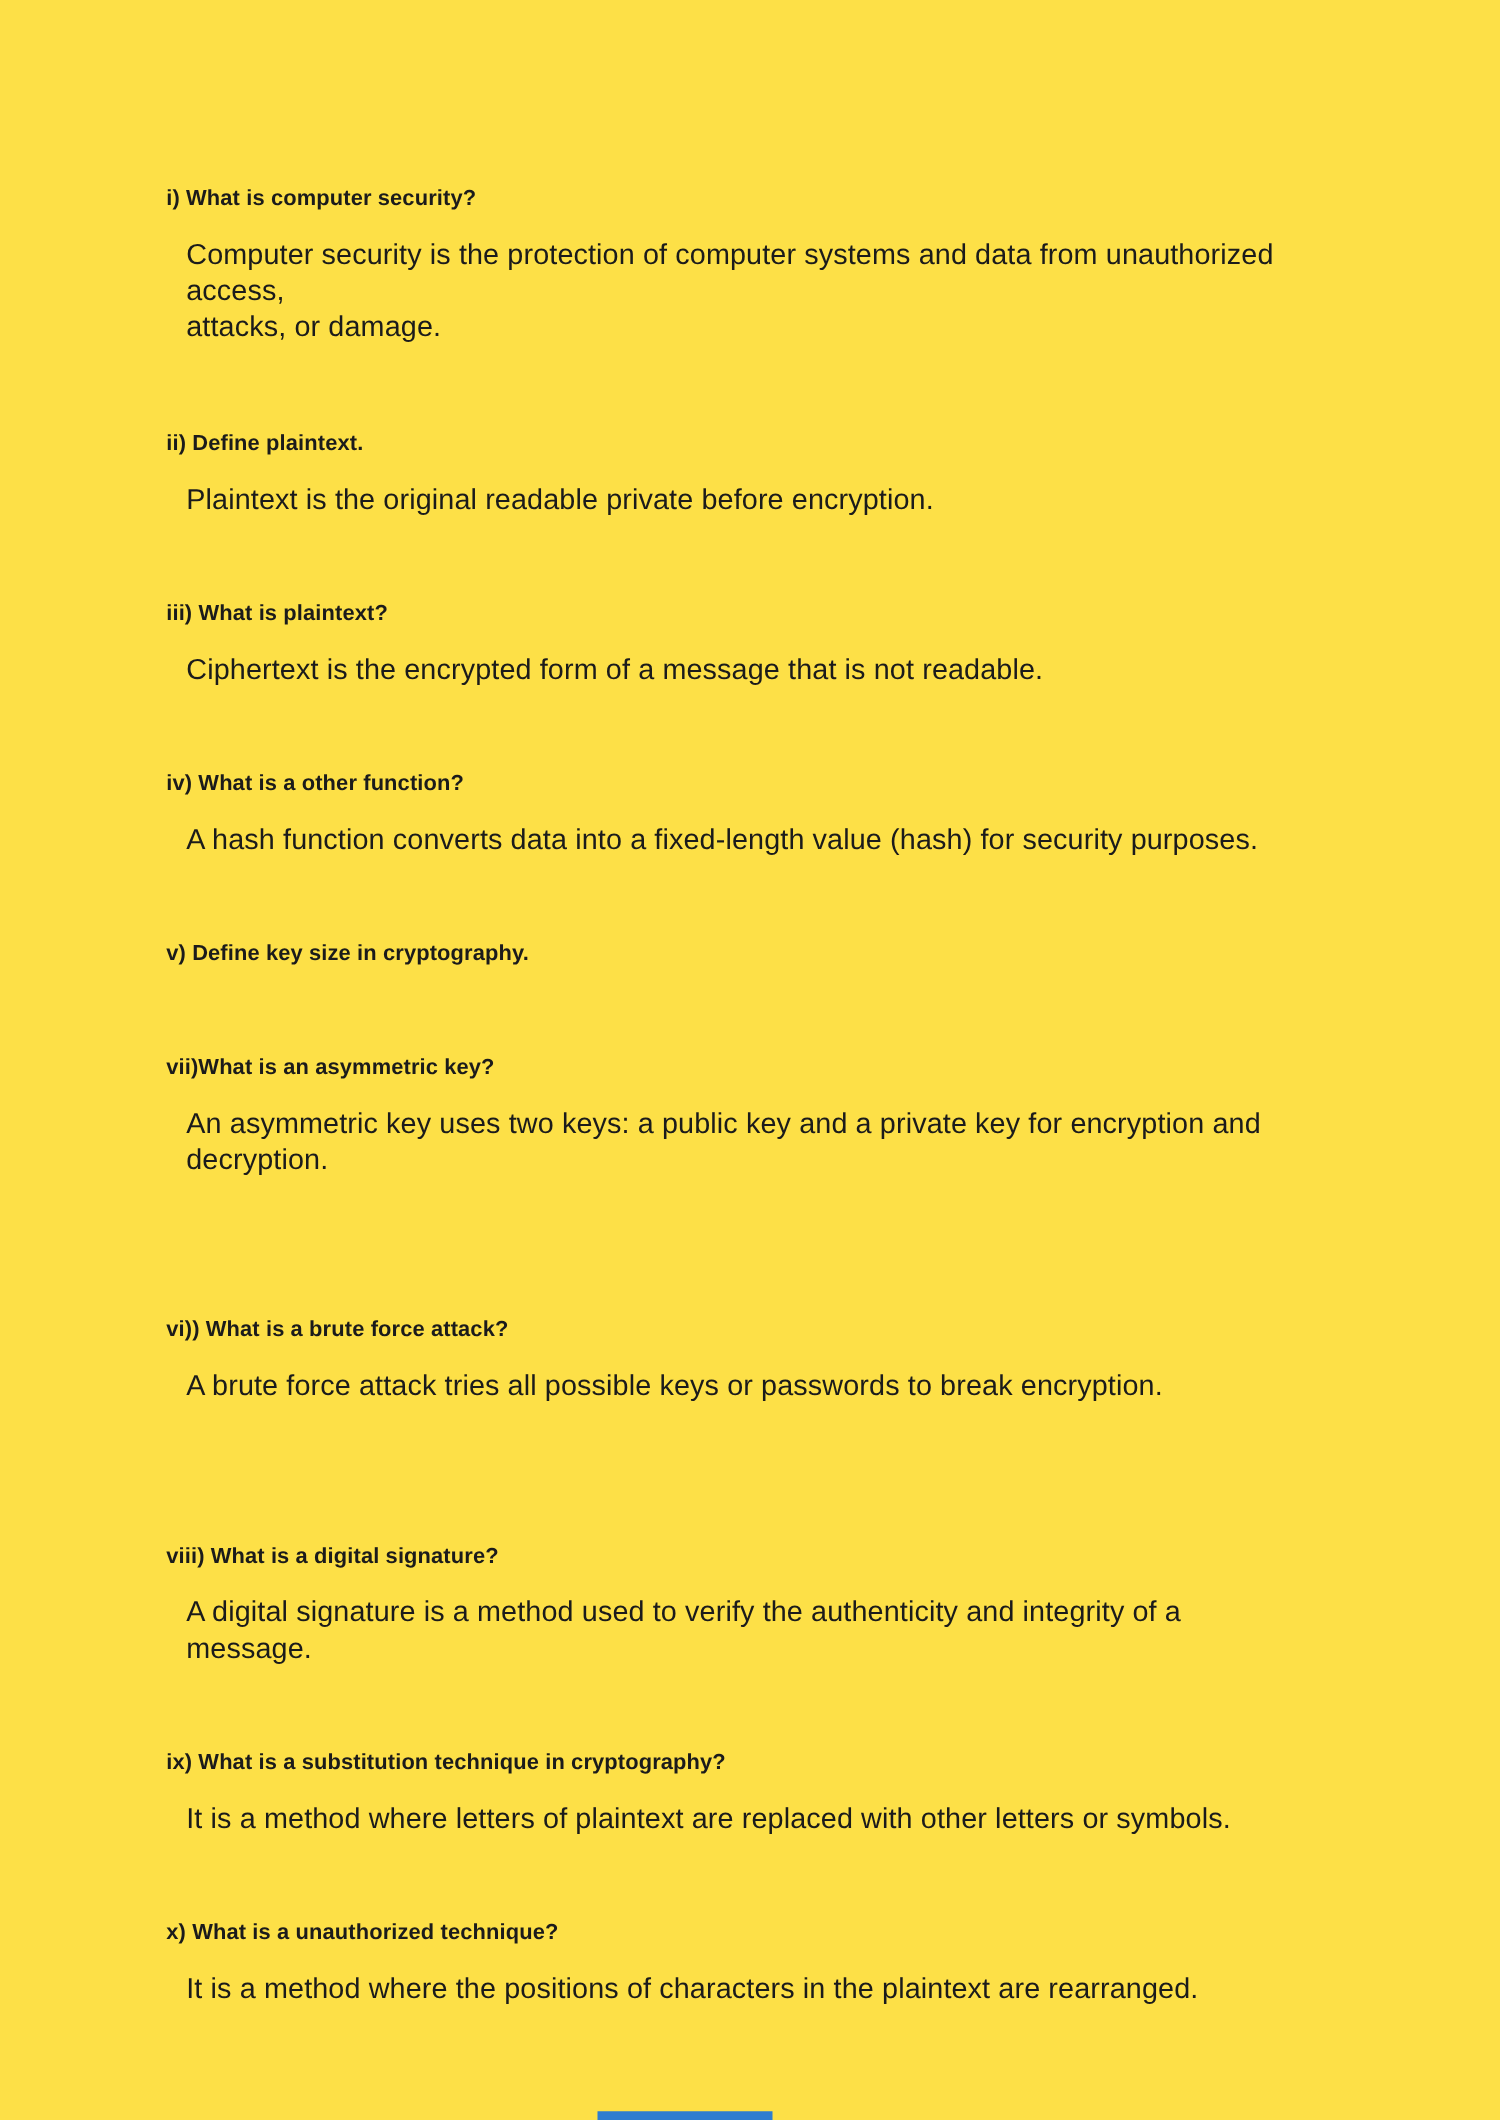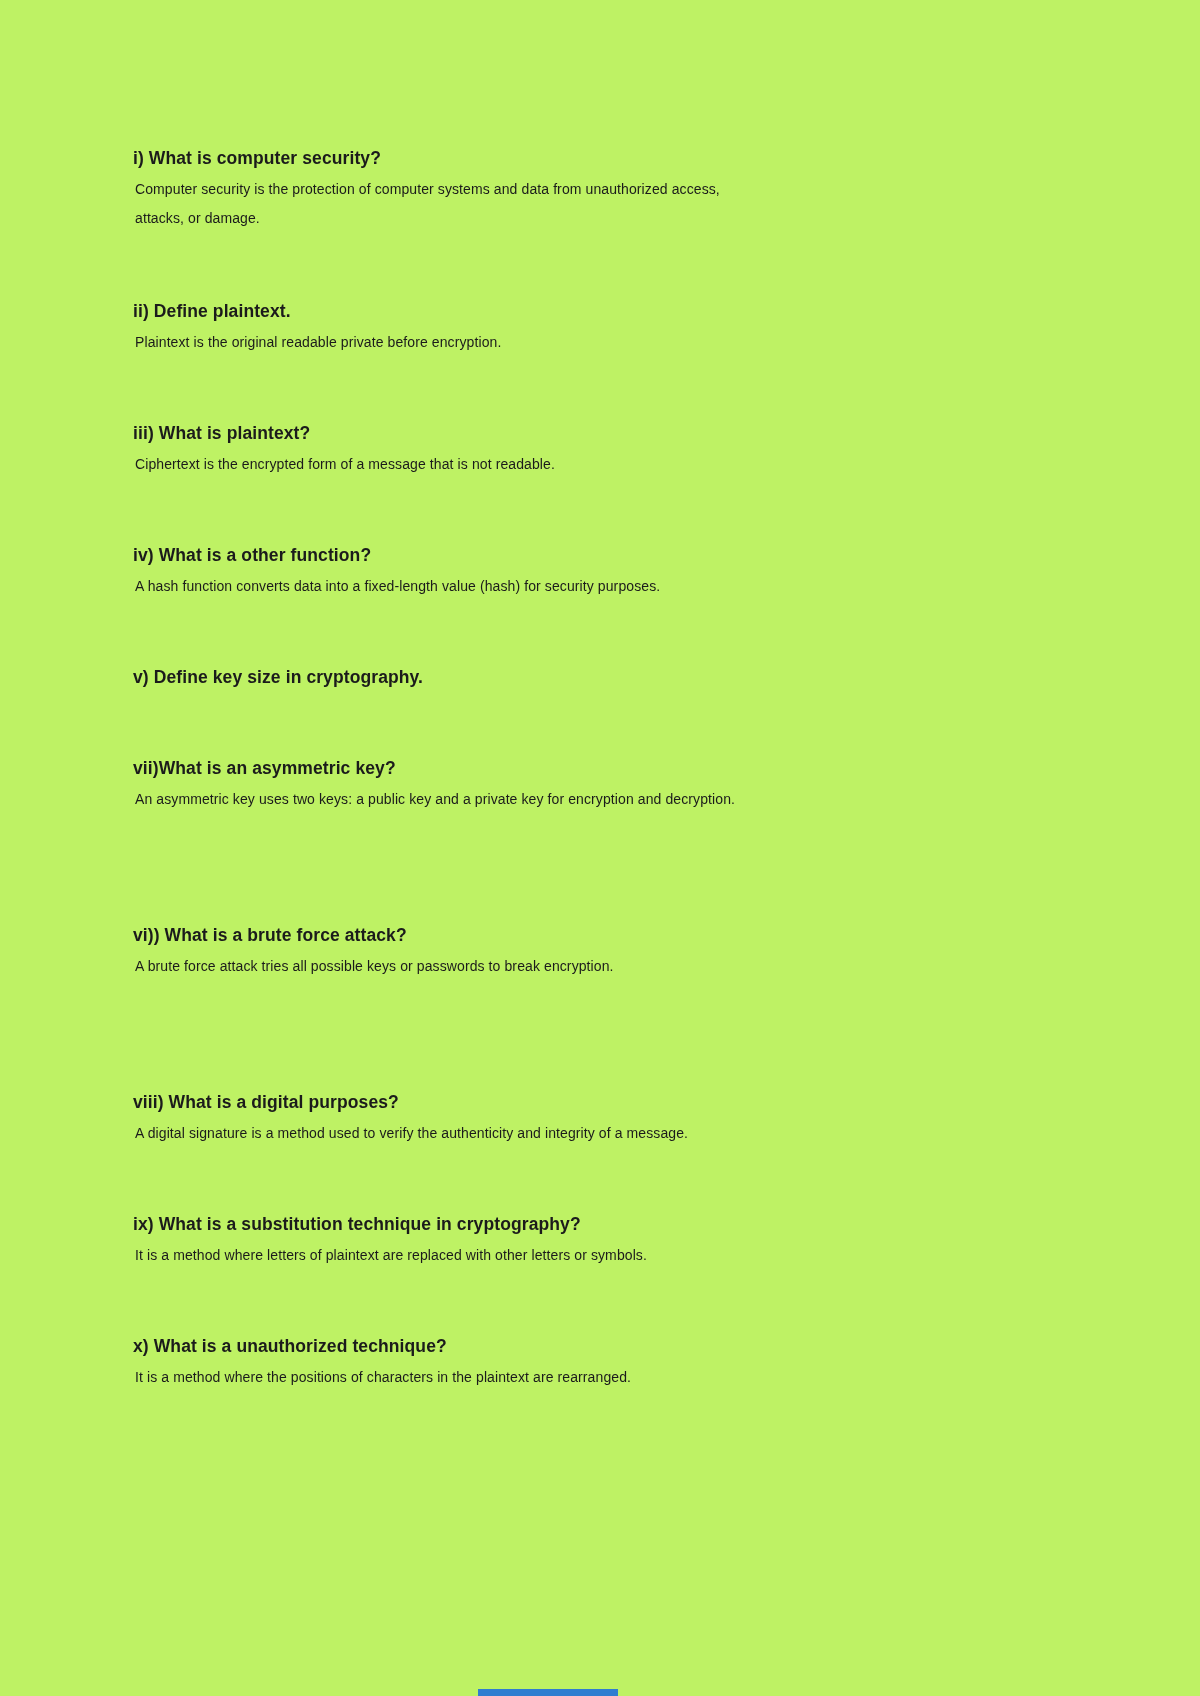--- a/index.html
+++ b/index.html
@@ -13,21 +13,21 @@
     font-family: "Liberation Sans", sans-serif;
     position: relative;
     overflow: hidden;
   }
   .page {
     position: absolute;
     left: 0;
     top: 0;
     width: 1200px;
     height: 1696px;
-    background: #bef264;
+    background: #fde047;
   }
   .content {
     position: absolute;
     left: 133px;
     top: 144px;
     width: 905px;
     color: #1b1b1b;
   }
   .qa {
     margin: 0 0 62px 0;
@@ -39,22 +39,22 @@
     margin-bottom: 64px;
   }
   .q {
     margin: 0;
     font-size: 17.5px;
     font-weight: 700;
     line-height: 29px;
     letter-spacing: 0.1px;
   }
   .a {
-    margin: 2px;
-    font-size: 14px;
+    margin: 16px;
+    font-size: 23px;
     font-weight: 400;
     line-height: 29px;
     letter-spacing: 0.1px;
     white-space: pre-line;
   }
   .next-page-peek {
     position: absolute;
     left: 478px;
     bottom: 0;
     width: 140px;
@@ -96,21 +96,21 @@
       <h2 class="q">vii)What is an asymmetric key?</h2>
       <p class="a">An asymmetric key uses two keys: a public key and a private key for encryption and decryption.</p>
     </section>
 
     <section class="qa gap-lg">
       <h2 class="q">vi)) What is a brute force attack?</h2>
       <p class="a">A brute force attack tries all possible keys or passwords to break encryption.</p>
     </section>
 
     <section class="qa">
-      <h2 class="q">viii) What is a digital purposes?</h2>
+      <h2 class="q">viii) What is a digital signature?</h2>
       <p class="a">A digital signature is a method used to verify the authenticity and integrity of a message.</p>
     </section>
 
     <section class="qa">
       <h2 class="q">ix) What is a substitution technique in cryptography?</h2>
       <p class="a">It is a method where letters of plaintext are replaced with other letters or symbols.</p>
     </section>
 
     <section class="qa">
       <h2 class="q">x) What is a unauthorized technique?</h2>

